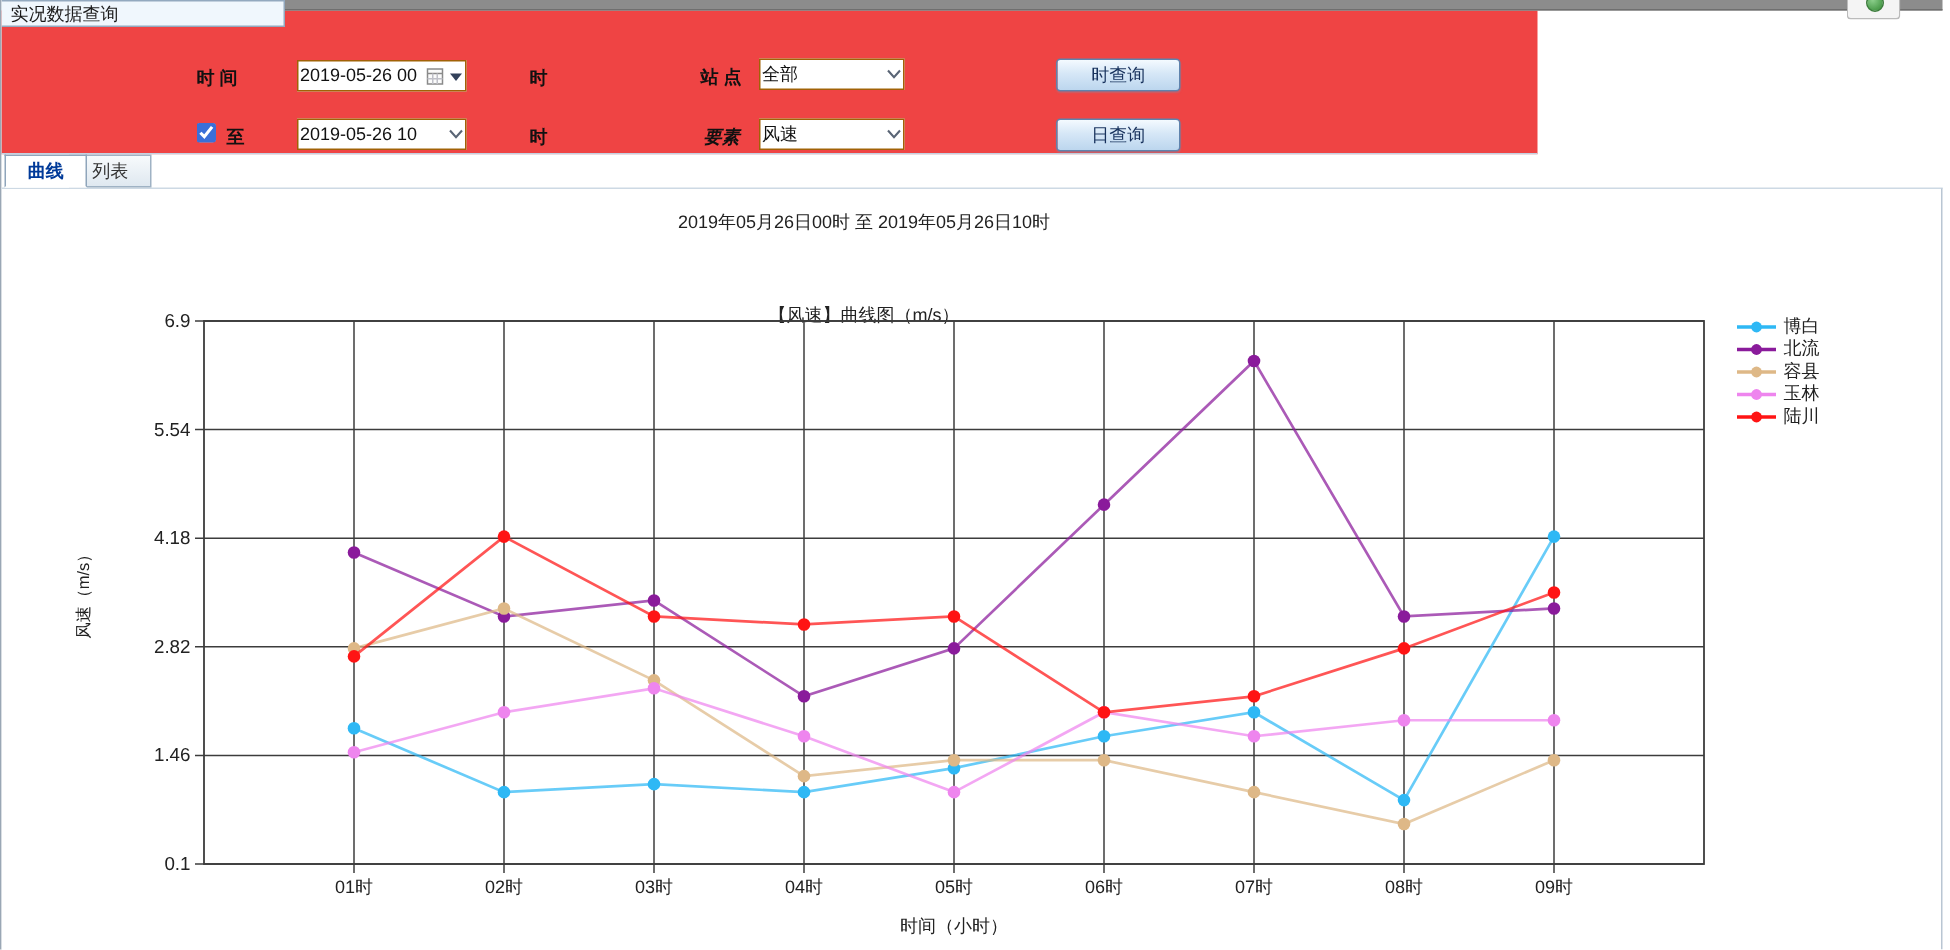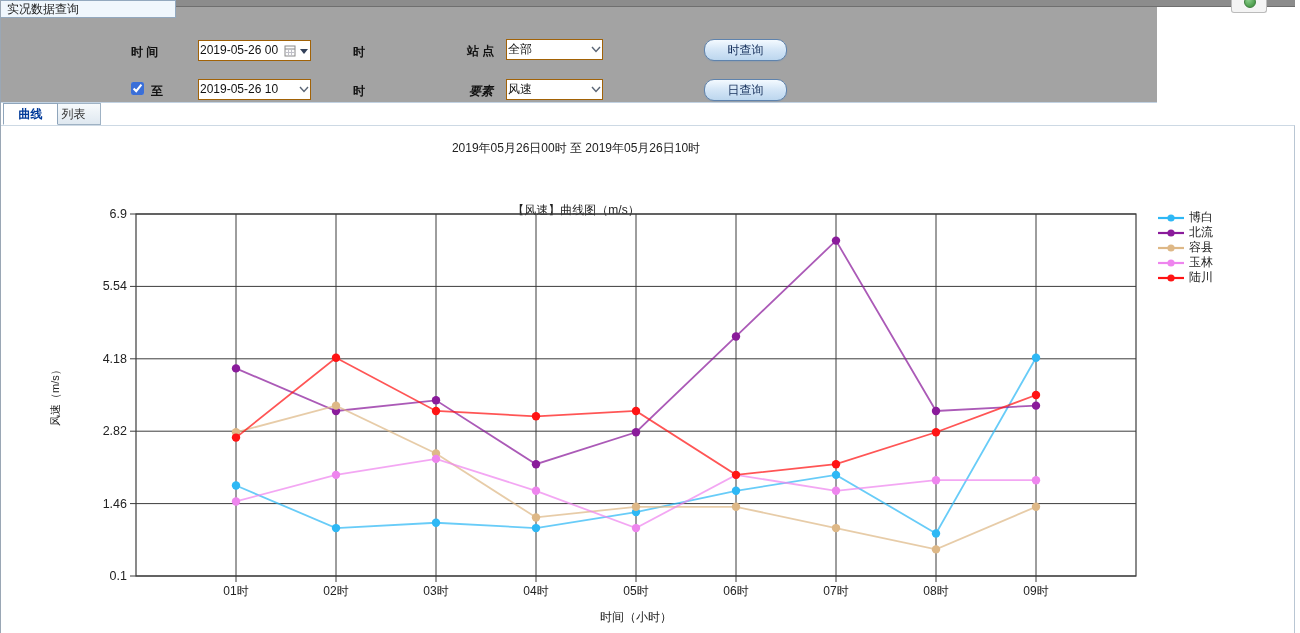--- a/index.html
+++ b/index.html
@@ -7,36 +7,36 @@
   body {
     font-family:"Liberation Sans","DejaVu Sans",sans-serif;
     background:#ffffff; position:relative;
     border-left:1px solid #9aa7b5;
   }
   
   .top-strip { position:absolute; left:175px; top:0; width:1119px; height:7px; background:#8c8c8c; border-bottom:1px solid #6f6f6f; z-index:5; }
   .chrome-notch { position:absolute; left:1230px; top:0; width:36px; height:13px; background:#f4f4f4; border:1px solid #bbb; border-top:none; border-radius:0 0 3px 3px; z-index:6; }
   .green-dot { position:absolute; left:12px; top:-4px; width:12px; height:12px; border-radius:50%; background:radial-gradient(circle at 35% 30%, #8ccf8c, #4e9e4e 70%); border:1px solid #3c7d3c; }
   .title-tab {
-    position:absolute; left:0; top:0; width:175px; height:18px; z-index:7;
+    position:absolute; left:0; top:0; width:189px; height:18px; z-index:7;
     background:#f0f7fd; border:1px solid #93a9bf; border-left:none;
     font-size:12px; color:#1a1a1a; line-height:17px; padding-left:6px;
   }
   
-  .query-panel { position:absolute; left:0; top:7px; width:1156px; height:96px; background:#a3a3a3; border-bottom:1px solid #c2d2e2; }
+  .query-panel { position:absolute; left:0; top:7px; width:1024px; height:96px; background:#ef4444; border-bottom:1px solid #c2d2e2; }
   .form-label { position:absolute; font-size:12px; color:#111; font-weight:bold; }
   .field {
     position:absolute; height:21px; background:#fff; border:1px solid #a16207;
     font-size:12px; color:#111; line-height:19px; padding:0 1px; display:flex; align-items:center;
   }
   .field .val { flex:1 1 auto; }
   .chev { flex:0 0 auto; margin-left:2px; }
   .cal-ic { flex:0 0 auto; margin-right:2px; }
   .btn {
-    position:absolute; width:83px; height:22px; border:1px solid #5f83ad; border-radius:10px;
+    position:absolute; width:83px; height:22px; border:1px solid #5f83ad; border-radius:3px;
     background:linear-gradient(#f4faff,#d6e7f7 45%,#bcd6ee);
     font-size:12px; color:#17315c; text-align:center; line-height:20px; cursor:default;
     box-shadow:0 1px 1px rgba(120,150,180,.35);
   }
   .cb { position:absolute; width:13px; height:13px; accent-color:#3a6fd8; }
   
   .tabbar { position:absolute; left:0; top:103px; width:1294px; height:22px; background:#fff;padding-left:6px; }
   .tab { position:absolute; top:0; height:22px; min-width:55px; padding:0 12px; font-size:12px; line-height:21px; text-align:center; }
   .tab.active { left:2px; background:#ffffff; border:1px solid #8fa5bb; border-bottom:1px solid #fff; color:#003a99; font-weight:bold; z-index:2; }
   .tab.inactive { left:45px; background:linear-gradient(#f7fafc,#dfe8f0); border:1px solid #9fb2c4; color:#333; z-index:1; }

